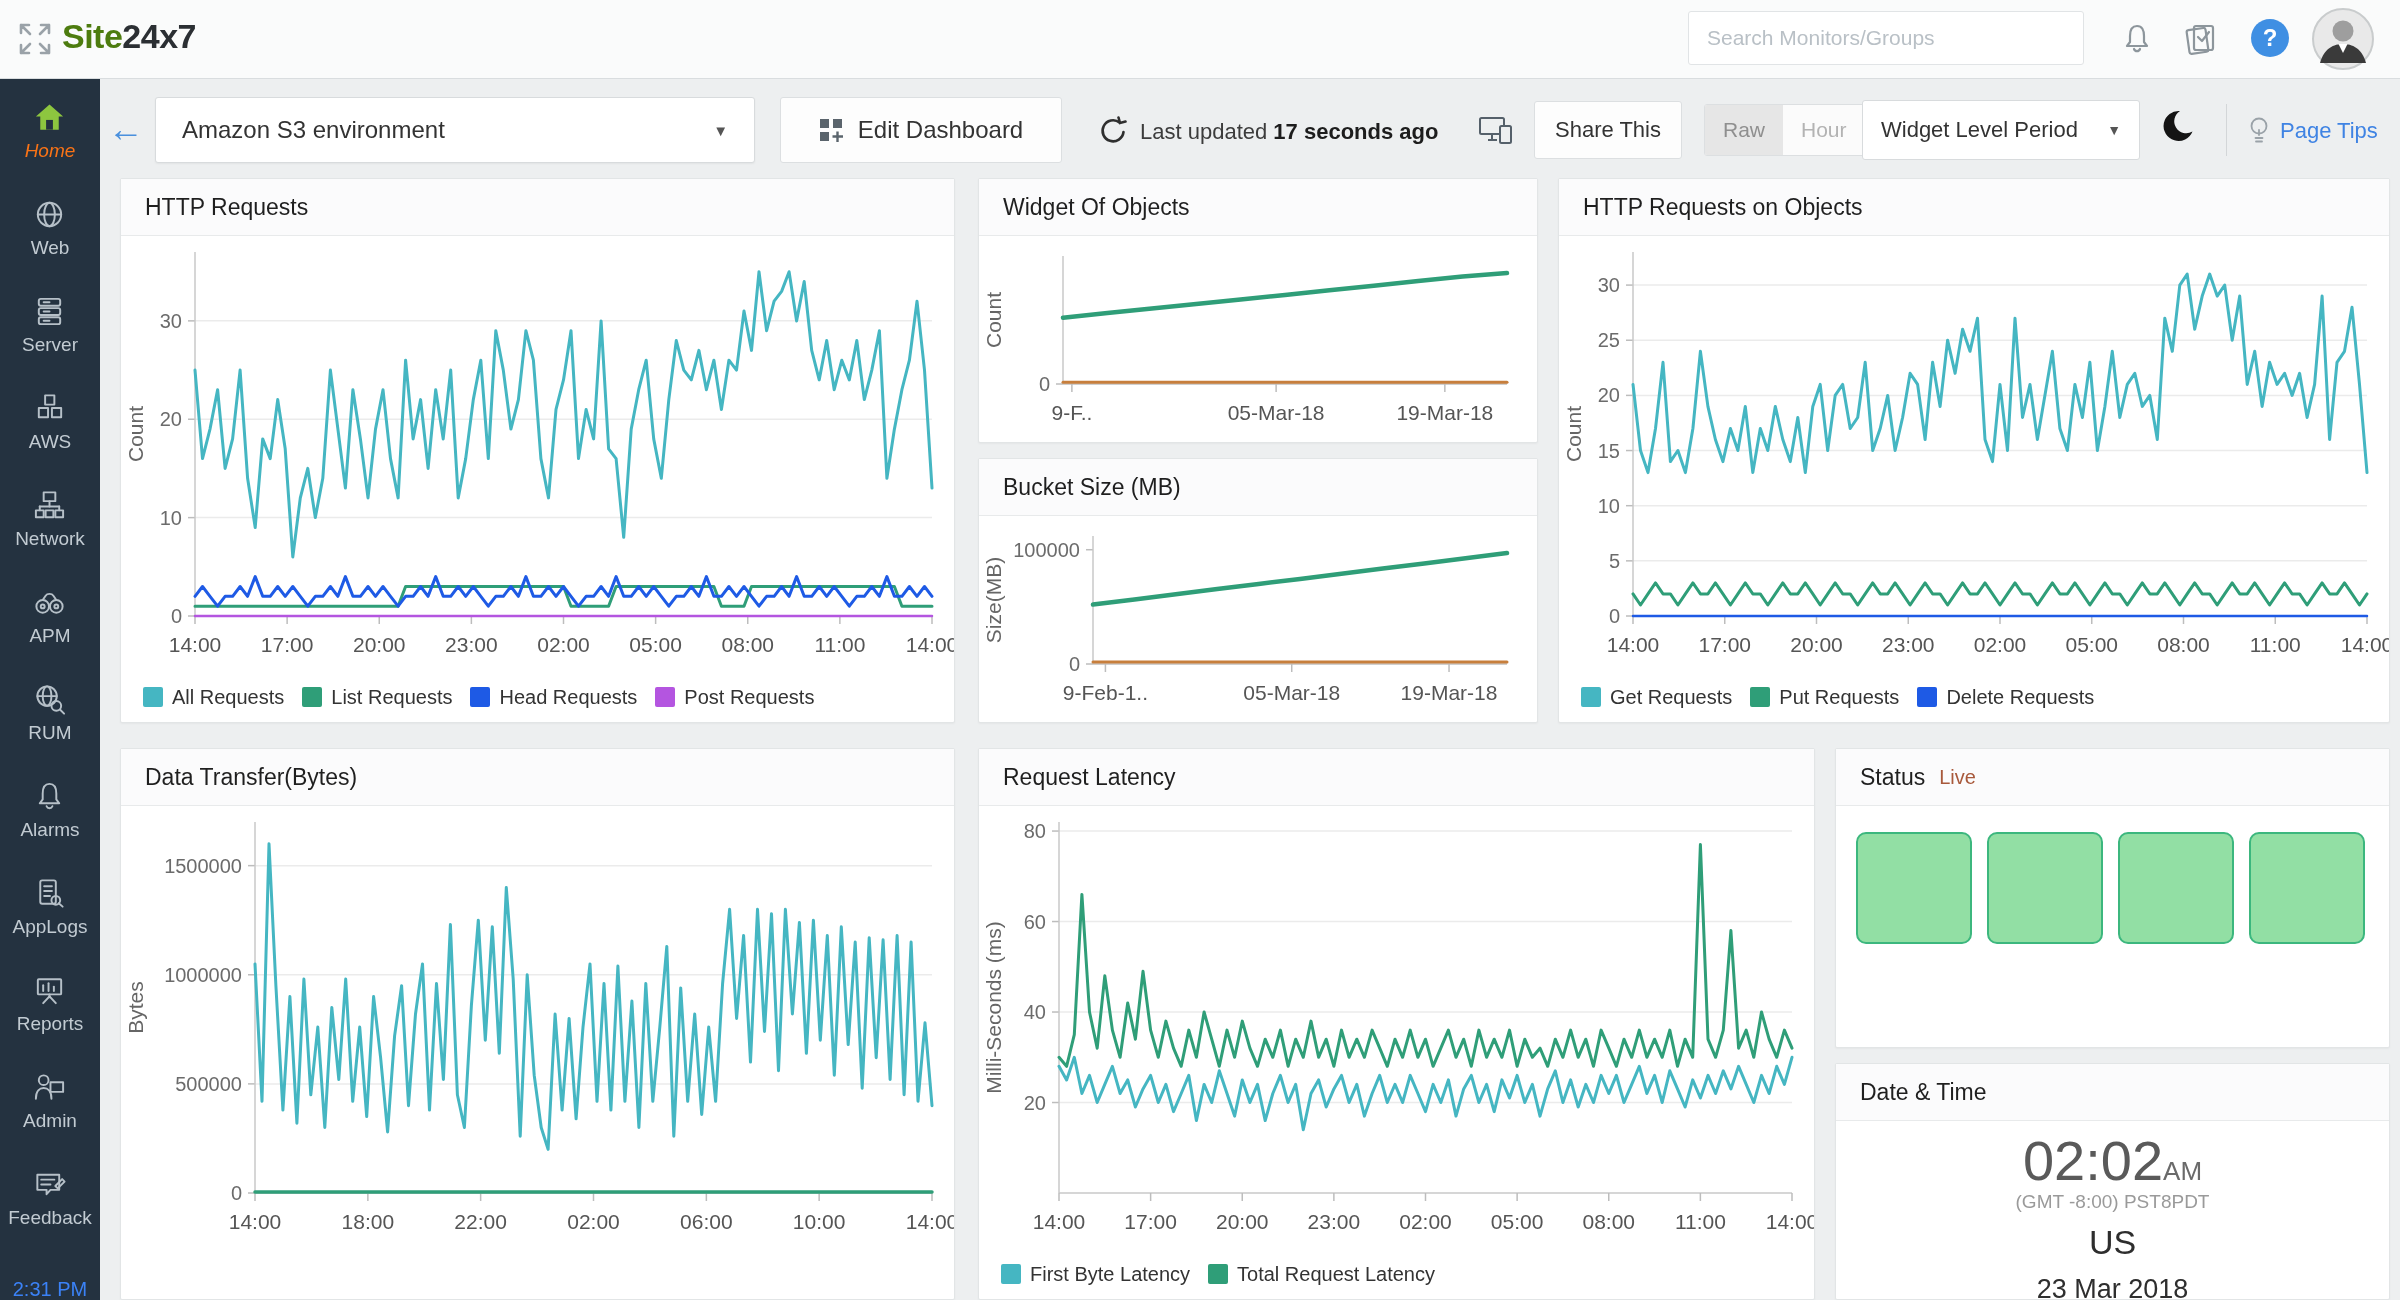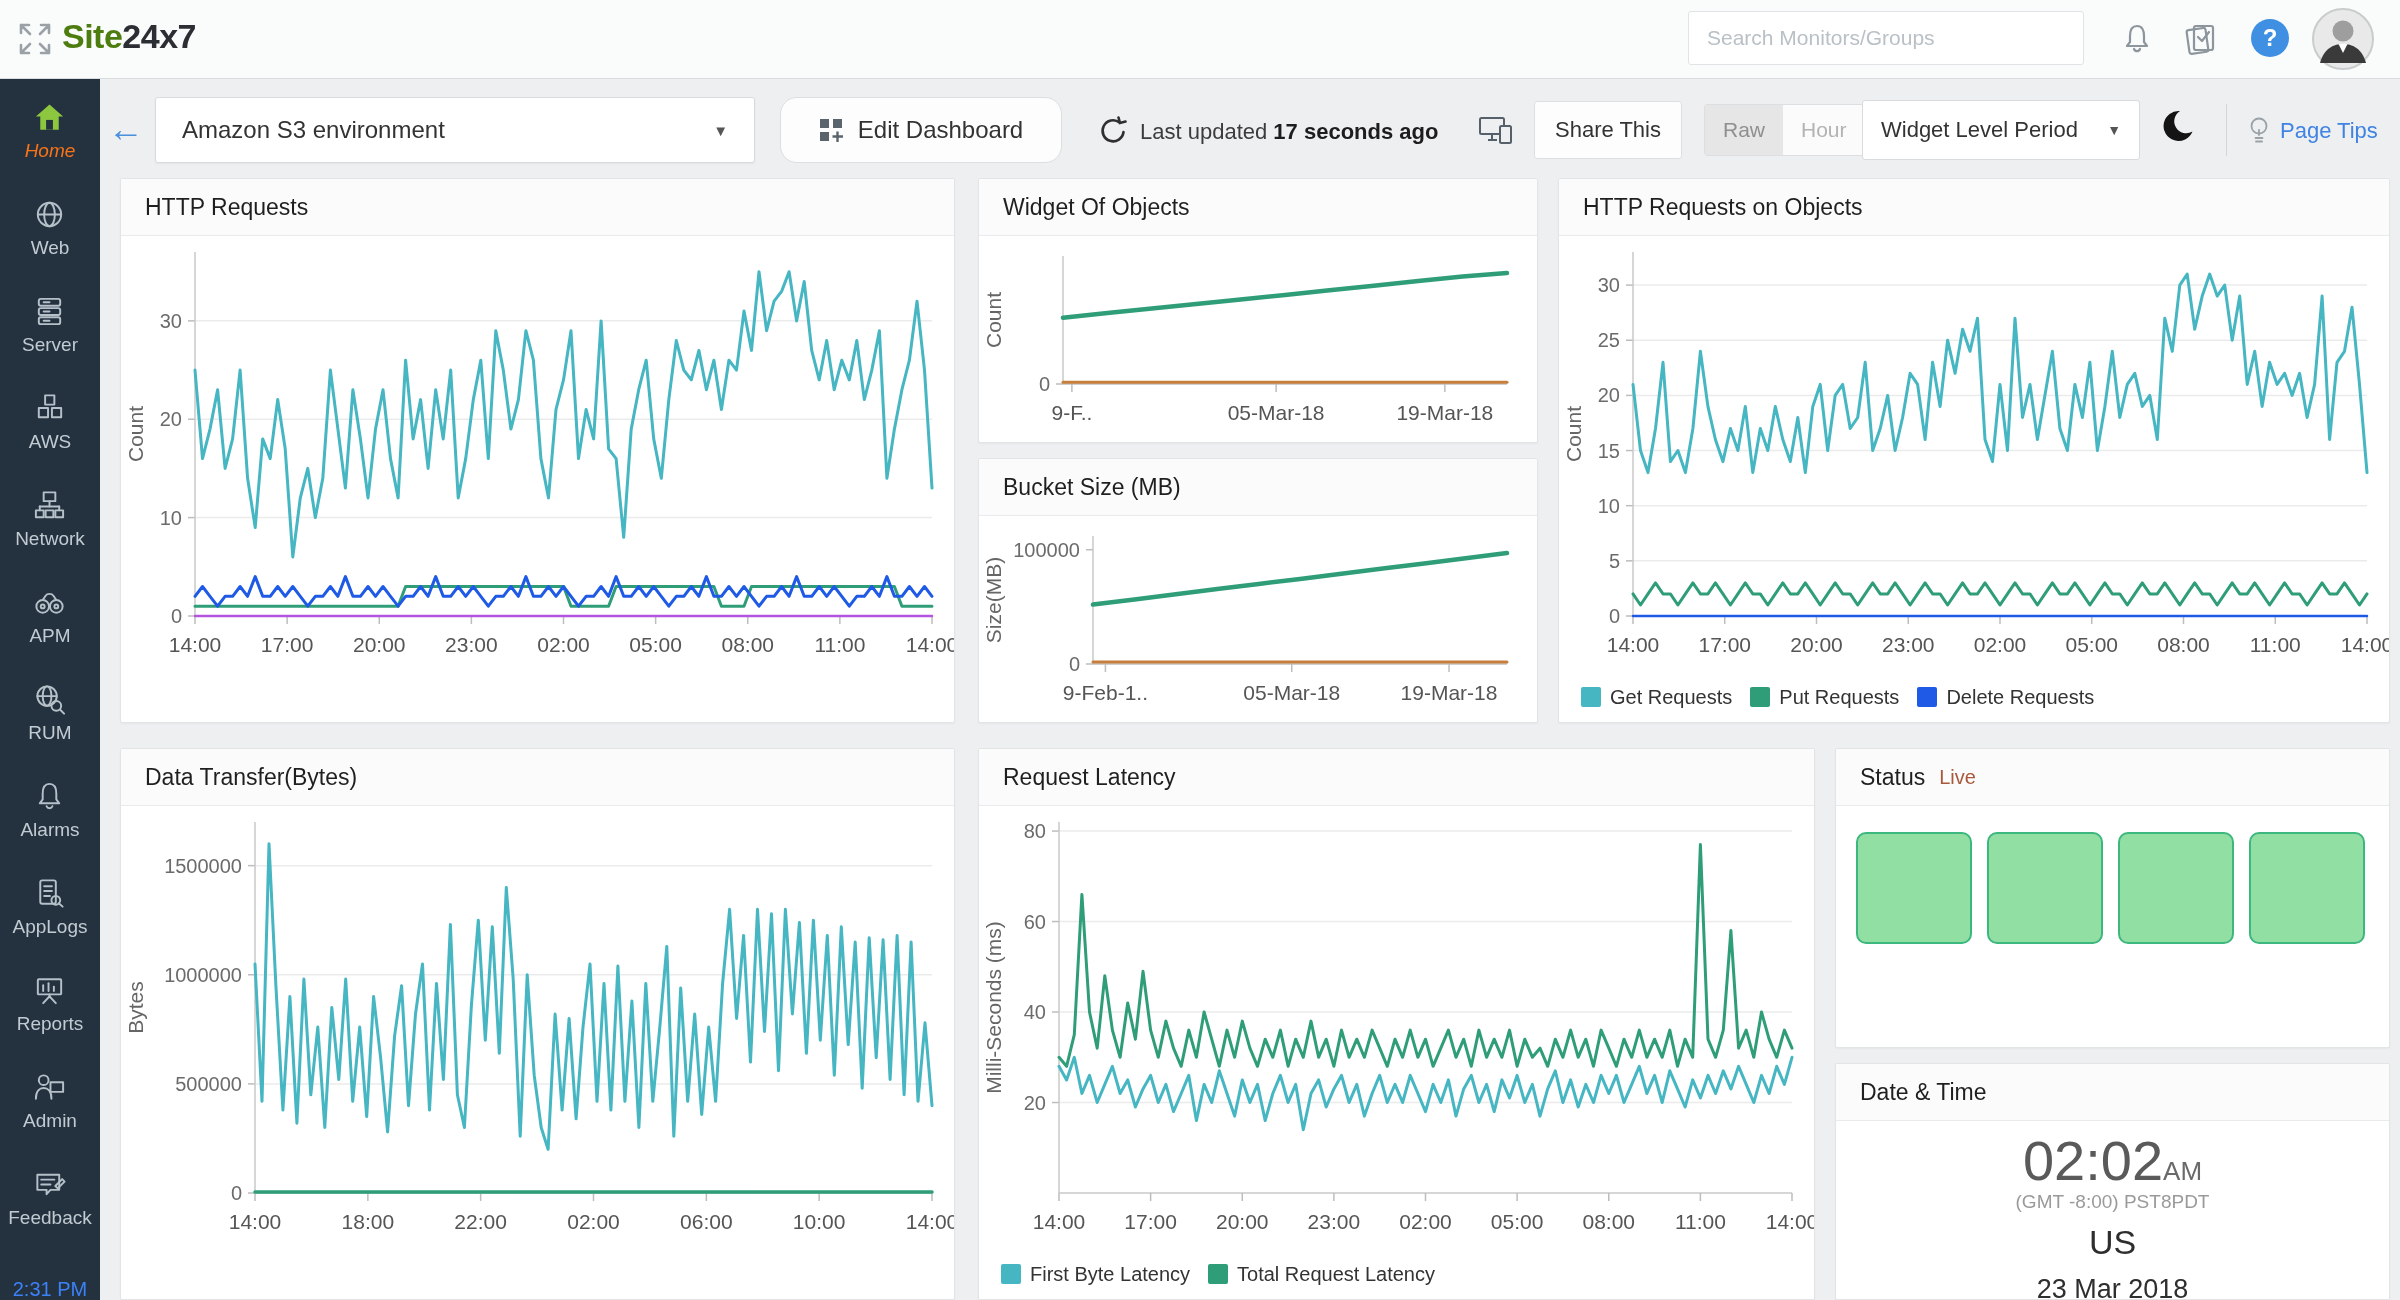--- a/index.html
+++ b/index.html
@@ -25,21 +25,21 @@
   .side-item.active .side-label{color:#f97316;font-style:italic;}
   .side-item.active .side-ic{stroke:#8dc63f;}
   .side-bottom{margin-top:auto;}
   .side-time{font-size:20px;color:#3b82f6;margin:14px 0 24px 0;}
 
   
   .hrow-btn{position:absolute;background:#fdfdfd;border:1px solid #dcdfe1;border-radius:3px;box-sizing:border-box;display:flex;align-items:center;justify-content:center;font-size:23px;color:#333;cursor:pointer;}
   .back-arrow{position:absolute;left:108px;top:108px;font-size:36px;color:#4a90dd;cursor:pointer;}
   .ds-select{position:absolute;left:155px;top:97px;width:600px;height:66px;background:#fff;border:1px solid #d8dbdd;border-radius:3px;box-sizing:border-box;display:flex;align-items:center;padding:0 26px;font-size:24px;color:#333;cursor:pointer;box-shadow:0 1px 2px rgba(0,0,0,.05);justify-content:space-between;}
   .ds-select .caret{margin-left:auto;font-size:15px;color:#555;}
-  .editbtn{left:780px;top:97px;width:282px;height:66px;gap:14px;font-size:24px;border-radius:17px;}
+  .editbtn{left:780px;top:97px;width:282px;height:66px;gap:14px;font-size:24px;}
   .gridic{width:25px;height:25px;}
   .lastupd{position:absolute;left:1140px;top:119px;font-size:22px;color:#3c3c3c;}
   .lastupd b{color:#1d1d1d;}
   .refresh{position:absolute;left:1098px;top:116px;width:30px;height:30px;}
   .devices{position:absolute;left:1478px;top:114px;width:36px;height:34px;}
   .sharebtn{left:1534px;top:101px;width:148px;height:58px;font-size:22px;}
   .toggle{position:absolute;left:1704px;top:104px;height:52px;background:#fbfbfb;border:1px solid #dcdfe1;border-radius:3px;display:flex;align-items:stretch;box-sizing:border-box;overflow:hidden;}
   .tseg{display:flex;align-items:center;justify-content:center;font-size:21px;padding:0 18px;cursor:pointer;}
   .tseg.sel{background:#e6e6e6;color:#8f8f8f;}
   .tseg.unsel{color:#b3b3b3;}
@@ -344,20 +344,38 @@
             <line x1="718.875" x2="718.875" y1="380" y2="388" stroke="#bdbdbd" stroke-width="1.5"></line>
             <text x="718.875" y="416" text-anchor="middle" font-size="21" fill="#555">11:00</text>
             <line x1="811" x2="811" y1="380" y2="388" stroke="#bdbdbd" stroke-width="1.5"></line>
             <text x="811" y="416" text-anchor="middle" font-size="21" fill="#555">14:00</text>
             <text transform="rotate(-90 22 198)" x="22" y="198" text-anchor="middle" font-size="21" fill="#666">Count</text>
             <polyline points="74.0,134.1 81.5,222.6 89.0,193.1 96.6,153.7 104.1,232.4 111.6,202.9 119.1,134.1 126.6,242.3 134.2,291.5 141.7,202.9 149.2,222.6 156.7,163.6 164.2,212.8 171.8,321.0 179.3,261.9 186.8,232.4 194.3,281.6 201.8,242.3 209.4,134.1 216.9,193.1 224.4,252.1 231.9,153.7 239.4,202.9 247.0,261.9 254.5,193.1 262.0,153.7 269.5,222.6 277.1,261.9 284.6,124.2 292.1,202.9 299.6,163.6 307.1,232.4 314.7,153.7 322.2,202.9 329.7,134.1 337.2,261.9 344.7,222.6 352.3,163.6 359.8,124.2 367.3,222.6 374.8,94.7 382.3,134.1 389.9,193.1 397.4,163.6 404.9,94.7 412.4,124.2 419.9,222.6 427.5,261.9 435.0,173.4 442.5,143.9 450.0,94.7 457.5,222.6 465.1,173.4 472.6,202.9 480.1,84.9 487.6,212.8 495.1,222.6 502.7,301.3 510.2,193.1 517.7,153.7 525.2,124.2 532.7,202.9 540.3,242.3 547.8,163.6 555.3,104.5 562.8,134.1 570.3,143.9 577.9,114.4 585.4,153.7 592.9,124.2 600.4,173.4 607.9,124.2 615.5,134.1 623.0,75.0 630.5,114.4 638.0,35.7 645.6,94.7 653.1,65.2 660.6,55.4 668.1,35.7 675.6,84.9 683.2,45.5 690.7,114.4 698.2,143.9 705.7,104.5 713.2,153.7 720.8,124.2 728.3,143.9 735.8,104.5 743.3,163.6 750.8,134.1 758.4,94.7 765.9,242.3 773.4,193.1 780.9,153.7 788.4,124.2 796.0,65.2 803.5,134.1 811.0,252.1" fill="none" stroke="#45b6c2" stroke-width="3" stroke-linejoin="round" stroke-linecap="round"></polyline>
             <polyline points="74.0,370.2 81.5,370.2 89.0,370.2 96.6,370.2 104.1,370.2 111.6,370.2 119.1,370.2 126.6,370.2 134.2,370.2 141.7,370.2 149.2,370.2 156.7,370.2 164.2,370.2 171.8,370.2 179.3,370.2 186.8,370.2 194.3,370.2 201.8,370.2 209.4,370.2 216.9,370.2 224.4,370.2 231.9,370.2 239.4,370.2 247.0,370.2 254.5,370.2 262.0,370.2 269.5,370.2 277.1,370.2 284.6,350.5 292.1,350.5 299.6,350.5 307.1,350.5 314.7,350.5 322.2,350.5 329.7,350.5 337.2,350.5 344.7,350.5 352.3,350.5 359.8,350.5 367.3,350.5 374.8,350.5 382.3,350.5 389.9,350.5 397.4,350.5 404.9,350.5 412.4,350.5 419.9,350.5 427.5,350.5 435.0,350.5 442.5,350.5 450.0,370.2 457.5,370.2 465.1,370.2 472.6,370.2 480.1,370.2 487.6,370.2 495.1,350.5 502.7,350.5 510.2,350.5 517.7,350.5 525.2,350.5 532.7,350.5 540.3,350.5 547.8,350.5 555.3,350.5 562.8,350.5 570.3,350.5 577.9,350.5 585.4,350.5 592.9,350.5 600.4,370.2 607.9,370.2 615.5,370.2 623.0,370.2 630.5,350.5 638.0,350.5 645.6,350.5 653.1,350.5 660.6,350.5 668.1,350.5 675.6,350.5 683.2,350.5 690.7,350.5 698.2,350.5 705.7,350.5 713.2,350.5 720.8,350.5 728.3,350.5 735.8,350.5 743.3,350.5 750.8,350.5 758.4,350.5 765.9,350.5 773.4,350.5 780.9,370.2 788.4,370.2 796.0,370.2 803.5,370.2 811.0,370.2" fill="none" stroke="#2f9e78" stroke-width="3" stroke-linejoin="round" stroke-linecap="round"></polyline>
             <polyline points="74.0,360.3 81.5,350.5 89.0,360.3 96.6,370.2 104.1,360.3 111.6,360.3 119.1,350.5 126.6,360.3 134.2,340.6 141.7,360.3 149.2,360.3 156.7,350.5 164.2,360.3 171.8,350.5 179.3,360.3 186.8,370.2 194.3,360.3 201.8,360.3 209.4,350.5 216.9,360.3 224.4,340.6 231.9,360.3 239.4,360.3 247.0,350.5 254.5,360.3 262.0,350.5 269.5,360.3 277.1,370.2 284.6,360.3 292.1,360.3 299.6,350.5 307.1,360.3 314.7,340.6 322.2,360.3 329.7,360.3 337.2,350.5 344.7,360.3 352.3,350.5 359.8,360.3 367.3,370.2 374.8,360.3 382.3,360.3 389.9,350.5 397.4,360.3 404.9,340.6 412.4,360.3 419.9,360.3 427.5,350.5 435.0,360.3 442.5,350.5 450.0,360.3 457.5,370.2 465.1,360.3 472.6,360.3 480.1,350.5 487.6,360.3 495.1,340.6 502.7,360.3 510.2,360.3 517.7,350.5 525.2,360.3 532.7,350.5 540.3,360.3 547.8,370.2 555.3,360.3 562.8,360.3 570.3,350.5 577.9,360.3 585.4,340.6 592.9,360.3 600.4,360.3 607.9,350.5 615.5,360.3 623.0,350.5 630.5,360.3 638.0,370.2 645.6,360.3 653.1,360.3 660.6,350.5 668.1,360.3 675.6,340.6 683.2,360.3 690.7,360.3 698.2,350.5 705.7,360.3 713.2,350.5 720.8,360.3 728.3,370.2 735.8,360.3 743.3,360.3 750.8,350.5 758.4,360.3 765.9,340.6 773.4,360.3 780.9,360.3 788.4,350.5 796.0,360.3 803.5,350.5 811.0,360.3" fill="none" stroke="#1e5ae5" stroke-width="3" stroke-linejoin="round" stroke-linecap="round"></polyline>
             <polyline points="74.0,380.0 811.0,380.0" fill="none" stroke="#b455e0" stroke-width="2.5" stroke-linejoin="round" stroke-linecap="round"></polyline>
           </svg></div>
+      <div class="legend">
+          <div class="li">
+            <span class="sw" style="background:#45b6c2"></span>
+            <span class="ll">All Requests</span>
+          </div>
+          <div class="li">
+            <span class="sw" style="background:#2f9e78"></span>
+            <span class="ll">List Requests</span>
+          </div>
+          <div class="li">
+            <span class="sw" style="background:#1e5ae5"></span>
+            <span class="ll">Head Requests</span>
+          </div>
+          <div class="li">
+            <span class="sw" style="background:#b455e0"></span>
+            <span class="ll">Post Requests</span>
+          </div>
+        </div>
     </div>
   </div>
 
   <div class="panel" id="p-objects">
     <div class="panel-h">
       <span class="panel-title">Widget Of Objects</span>
     </div>
     <div class="panel-body">
       <div class="chart"><svg width="558" height="206" font-family="Liberation Sans, sans-serif">
             <line x1="84" x2="528" y1="148" y2="148" stroke="#d8d8d8" stroke-width="1.5"></line>

